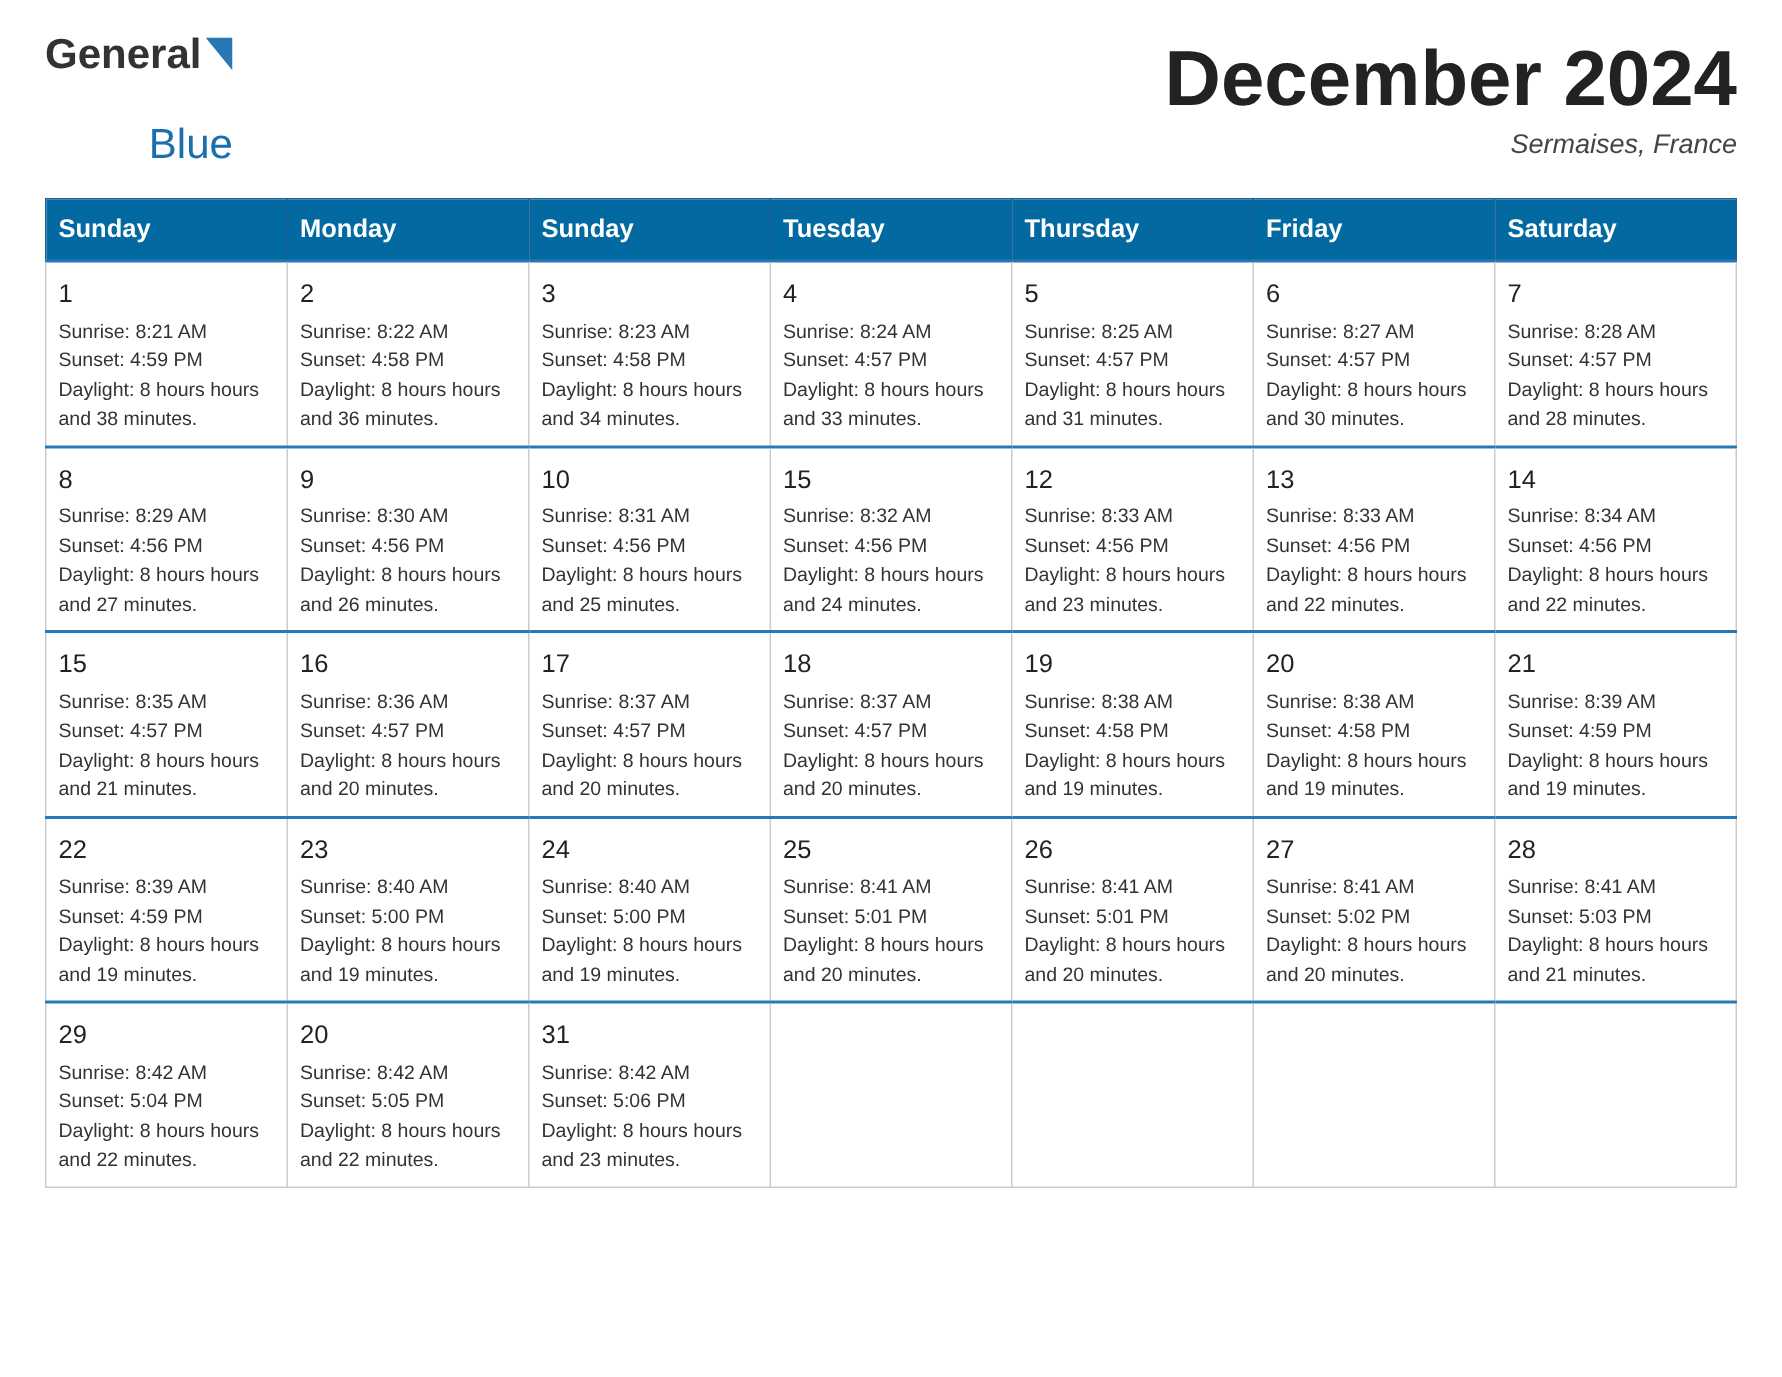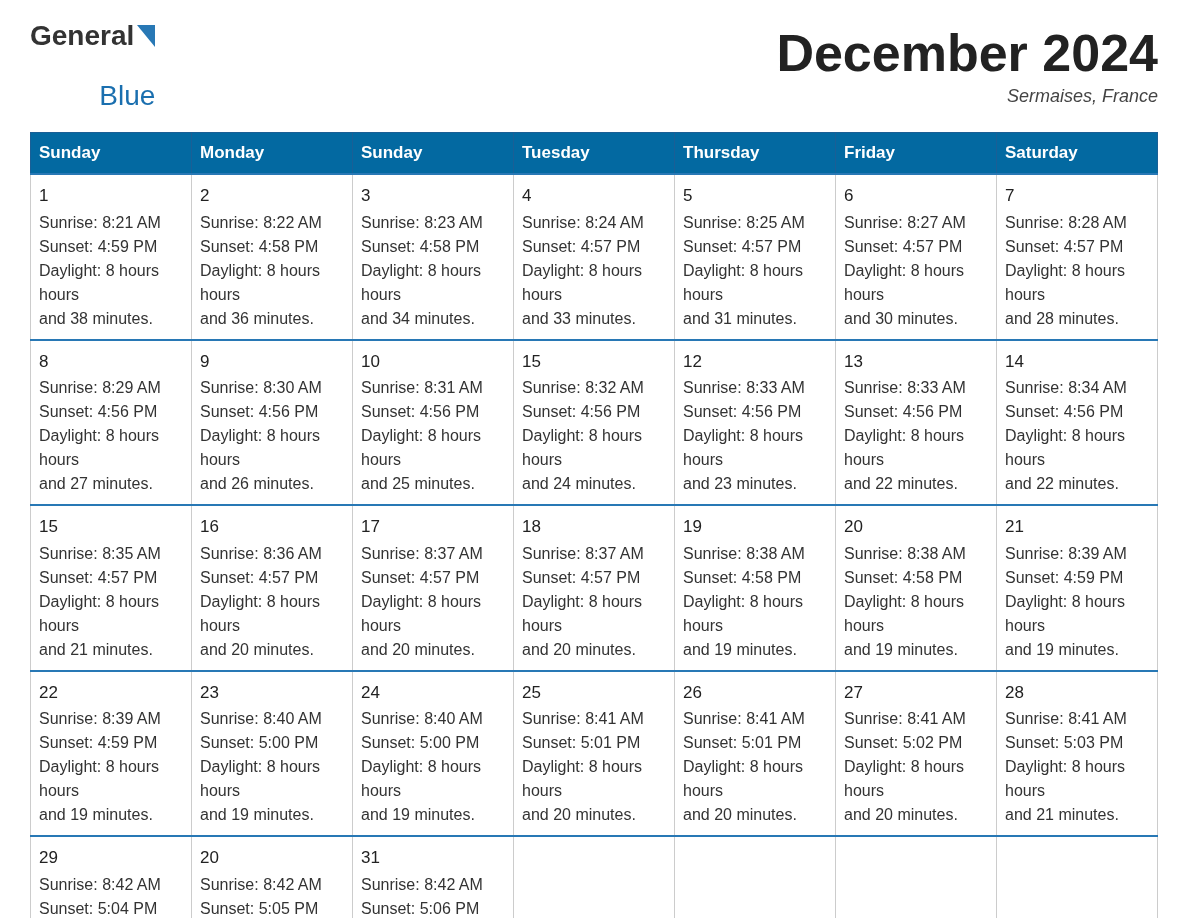--- a/index.html
+++ b/index.html
@@ -81,21 +81,21 @@
       line-height: 1.5;
     }
     .day-number {
       font-size: 17px;
       font-weight: normal;
       color: #222;
       display: block;
       margin-bottom: 2px;
     }
     .day-info {
-      font-size: 16px;
+      font-size: 13px;
       color: #333;
     }
     tr.week-row td {
       border-top: 2px solid #2878b5;
     }
     .empty-cell {
       background: #fff;
     }
   </style>
 </head>

